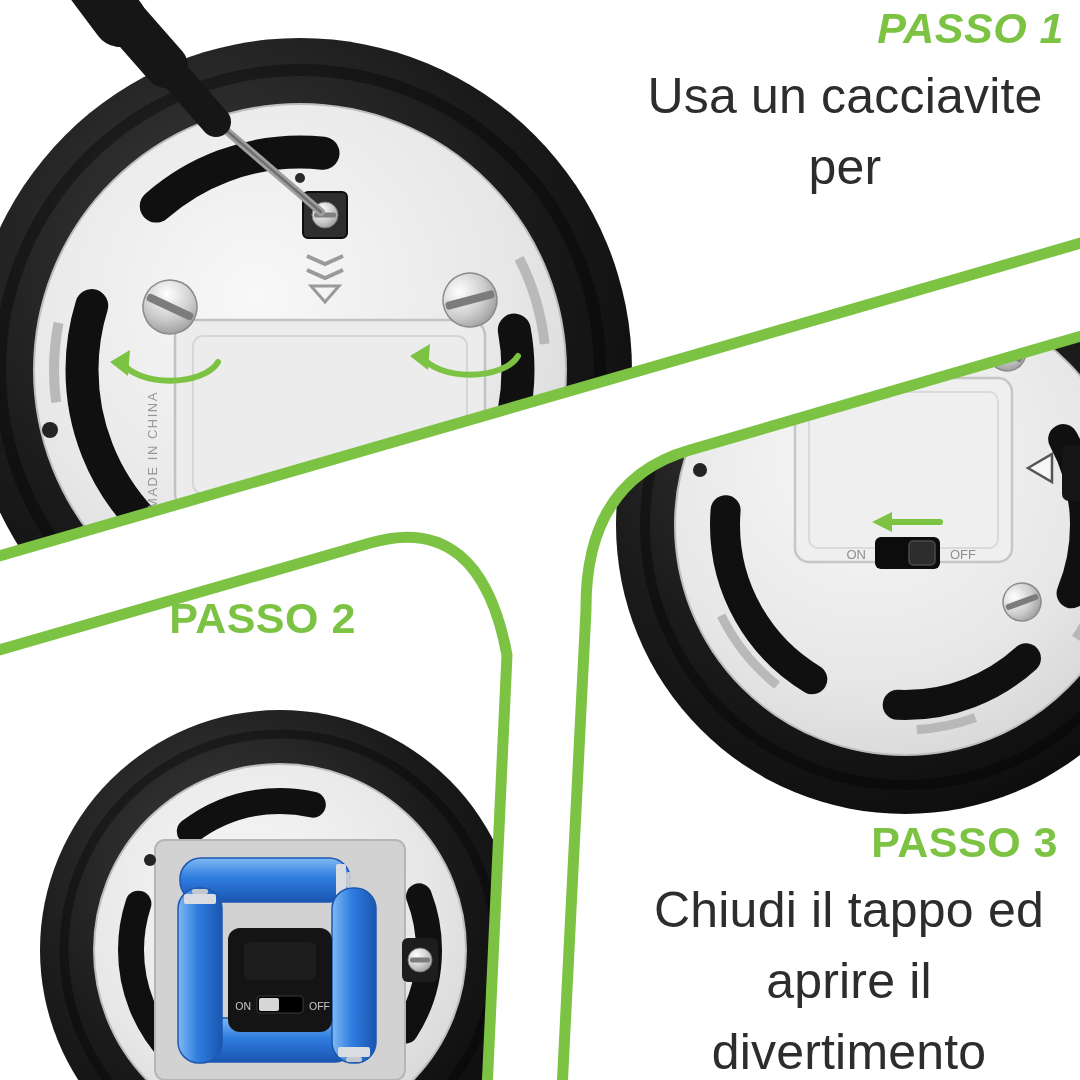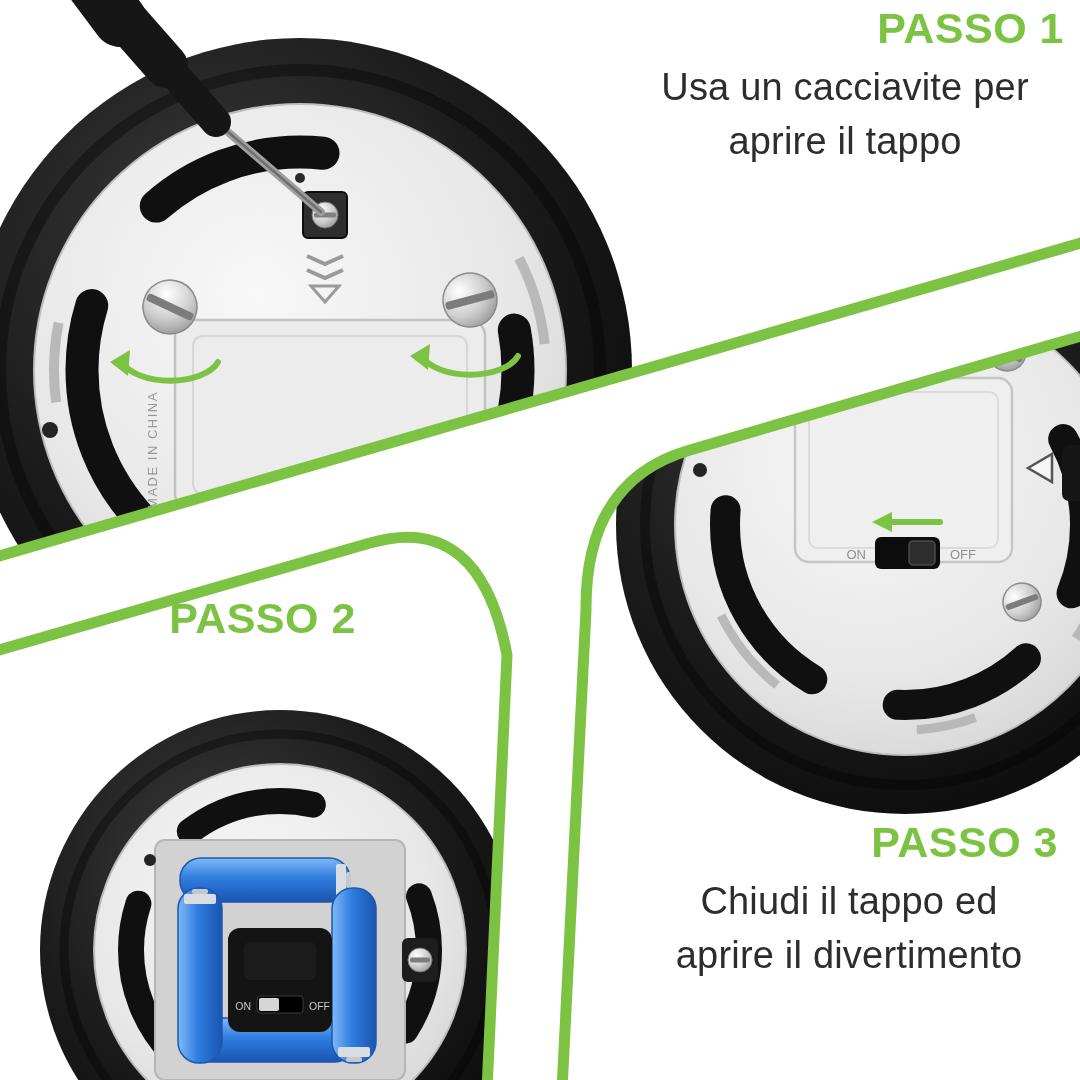--- a/index.html
+++ b/index.html
@@ -11,23 +11,23 @@
   .d1{left:-70px;top:-40px;width:760px;height:760px;
       clip-path:polygon(0 0,760px 0,760px 408px,0 628px);}
   .d2{left:600px;top:215px;width:640px;height:640px;
       clip-path:polygon(0 253px,640px 66px,640px 640px,0 640px);}
   .d3{left:20px;top:690px;width:520px;height:520px;}
   .band{position:absolute;left:0;top:0;z-index:40;pointer-events:none;}
   .gfill{fill:#ffffff;}
   .gline{fill:none;stroke:#7CC243;stroke-width:11;stroke-linecap:round;stroke-linejoin:round;}
   .step{position:absolute;z-index:50;color:#2d2d2d;}
   .step .label{color:#7CC243;font-weight:700;font-size:43px;letter-spacing:.5px;line-height:1.15;margin-bottom:8px;}
-  .step .line{font-size:38px;line-height:1.42;letter-spacing:.2px;font-weight:400;}
+  .step .line{font-size:50px;line-height:1.42;letter-spacing:.2px;font-weight:400;}
   .step1{top:4px;right:0;width:470px;text-align:center;}
-  .step1 .label{text-align:right;padding-right:16px;}
+  .step1 .label{text-align:right;padding-right:16px;font-style:italic;}
   .step2{top:594px;left:15px;width:495px;text-align:center;}
   .step2 .line{font-size:37px;}
   .step3{top:818px;right:6px;width:450px;text-align:center;}
   .step3 .label{text-align:right;padding-right:16px;}
 </style>
 </head>
 <body>
 
 <div class="canvas">
 
@@ -221,21 +221,20 @@
   <svg class="band" width="1080" height="1080" viewBox="0 0 1080 1080">
     <path class="gfill" d="M -15,560 L 1095,239 L 1095,332 L 690,450 Q 585,480 586,610 L 562,1090 L 487,1090 L 507,655 Q 480,511 370,543 L -15,654 Z"></path>
     <path class="gline" d="M -15,560 L 1095,239"></path>
     <path class="gline" d="M -15,654 L 370,543 Q 480,511 507,655 L 487,1090"></path>
     <path class="gline" d="M 1095,332 L 690,450 Q 585,480 586,610 L 562,1090"></path>
   </svg>
 
   <div class="step step1">
     <div class="label">PASSO 1</div>
     <div class="line">Usa un cacciavite per</div>
-    <div class="line">aprire il tappo</div>
   </div>
 
   <div class="step step2">
     <div class="label">PASSO 2</div>
   </div>
 
   <div class="step step3">
     <div class="label">PASSO 3</div>
     <div class="line">Chiudi il tappo ed</div>
     <div class="line">aprire il divertimento</div>

